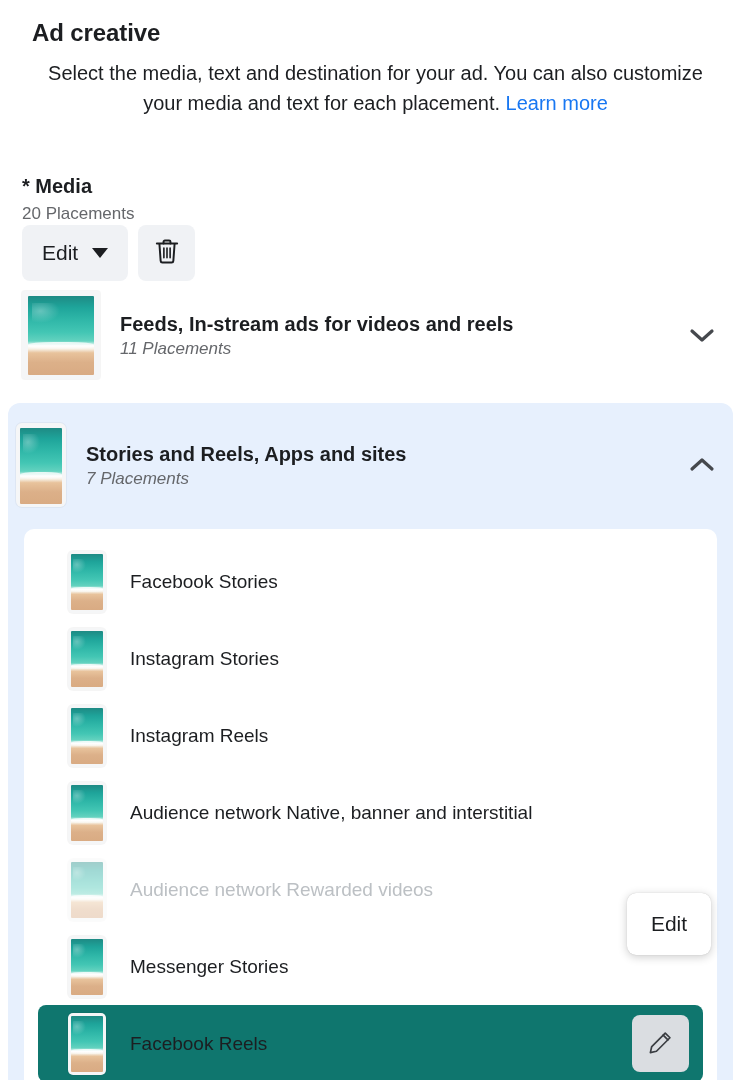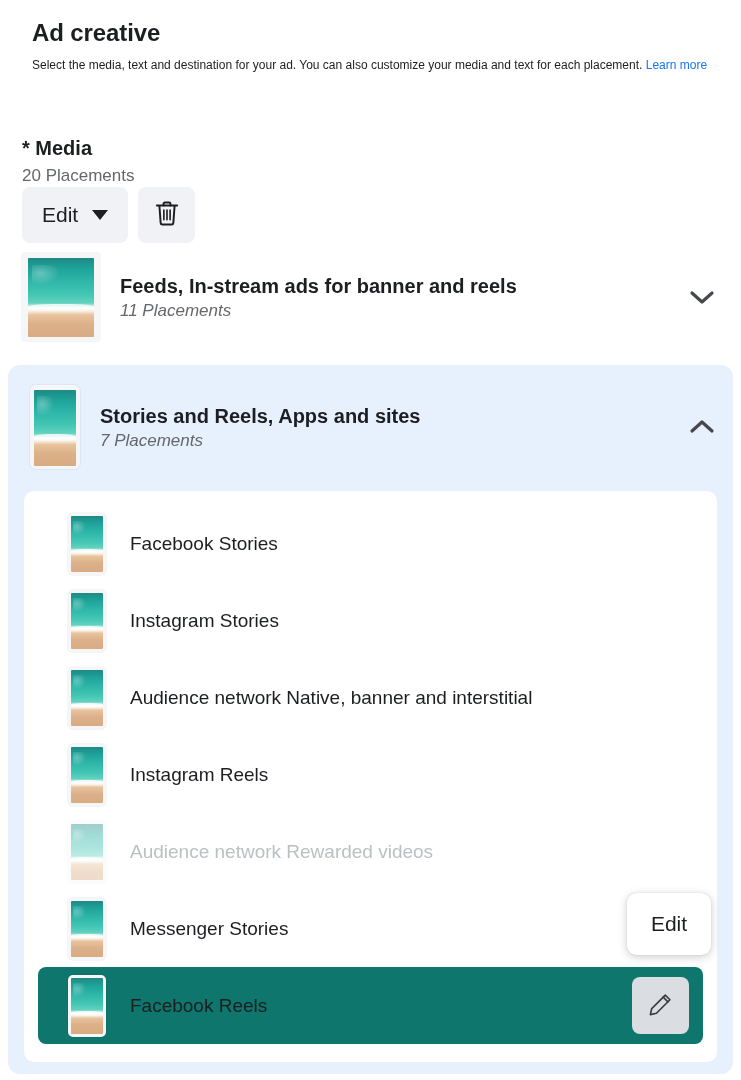--- a/index.html
+++ b/index.html
@@ -25,25 +25,26 @@
 
   .page-title {
     font-size: 24px;
     font-weight: bold;
     color: #1c1e21;
     letter-spacing: -0.1px;
     line-height: 30px;
   }
 
   .page-subtitle {
-    margin-top: 2px;
-    font-size: 12px;
+    margin-top: 10px;
+    font-size: 20px;
     line-height: 30px;
     color: #1c1e21;
     max-width: 700px;
+    text-align: center;
   }
 
   .learn-more {
     color: #1877f2;
     text-decoration: none;
     cursor: pointer;
   }
 
   
   .media-head {
@@ -188,21 +189,21 @@
   }
 
   
   .group-expanded {
     margin: 12px 8px 0 8px;
     background: #e7f0fd;
     border-radius: 12px;
     padding: 14px 0 12px 0;
   }
 
-  .group-expanded .group-row { padding: 6px 14px 8px 22px; }
+  .group-expanded .group-row { padding: 6px 14px 8px 8px; }
 
   .placement-card {
     margin: 14px 16px 0 16px;
     background: #ffffff;
     border-radius: 10px;
     padding: 14px 14px 18px 14px;
   }
 
   .placement-row {
     position: relative;
@@ -291,21 +292,21 @@
         </span>
       </button>
     </div>
   </div>
 
   <div class="group-row">
     <div class="thumb thumb-lg">
       <div class="photo"></div>
     </div>
     <div class="group-texts">
-      <div class="group-title">Feeds, In-stream ads for banner and reels</div>
+      <div class="group-title">Feeds, In-stream ads for videos and reels</div>
       <div class="group-sub">11 Placements</div>
     </div>
     <div class="chevron">
       <svg width="26" height="16" viewBox="0 0 26 16" fill="none" xmlns="http://www.w3.org/2000/svg">
         <path d="M3 4l10 9 10-9" stroke="#45484d" stroke-width="3.2" stroke-linecap="round" stroke-linejoin="round"></path>
       </svg>
     </div>
   </div>
 
   <div class="group-expanded">
@@ -338,28 +339,28 @@
         <div class="thumb thumb-sm">
             <div class="photo"></div>
           </div>
         <div class="placement-label">Instagram Stories</div>
       </div>
 
       <div class="placement-row">
         <div class="thumb thumb-sm">
             <div class="photo"></div>
           </div>
+        <div class="placement-label">Instagram Reels</div>
+      </div>
+
+      <div class="placement-row">
+        <div class="thumb thumb-sm">
+            <div class="photo"></div>
+          </div>
         <div class="placement-label">Audience network Native, banner and interstitial</div>
-      </div>
-
-      <div class="placement-row">
-        <div class="thumb thumb-sm">
-            <div class="photo"></div>
-          </div>
-        <div class="placement-label">Instagram Reels</div>
       </div>
 
       <div class="placement-row disabled">
         <div class="thumb thumb-sm">
             <div class="photo"></div>
           </div>
         <div class="placement-label">Audience network Rewarded videos</div>
       </div>
 
       <div class="placement-row">

